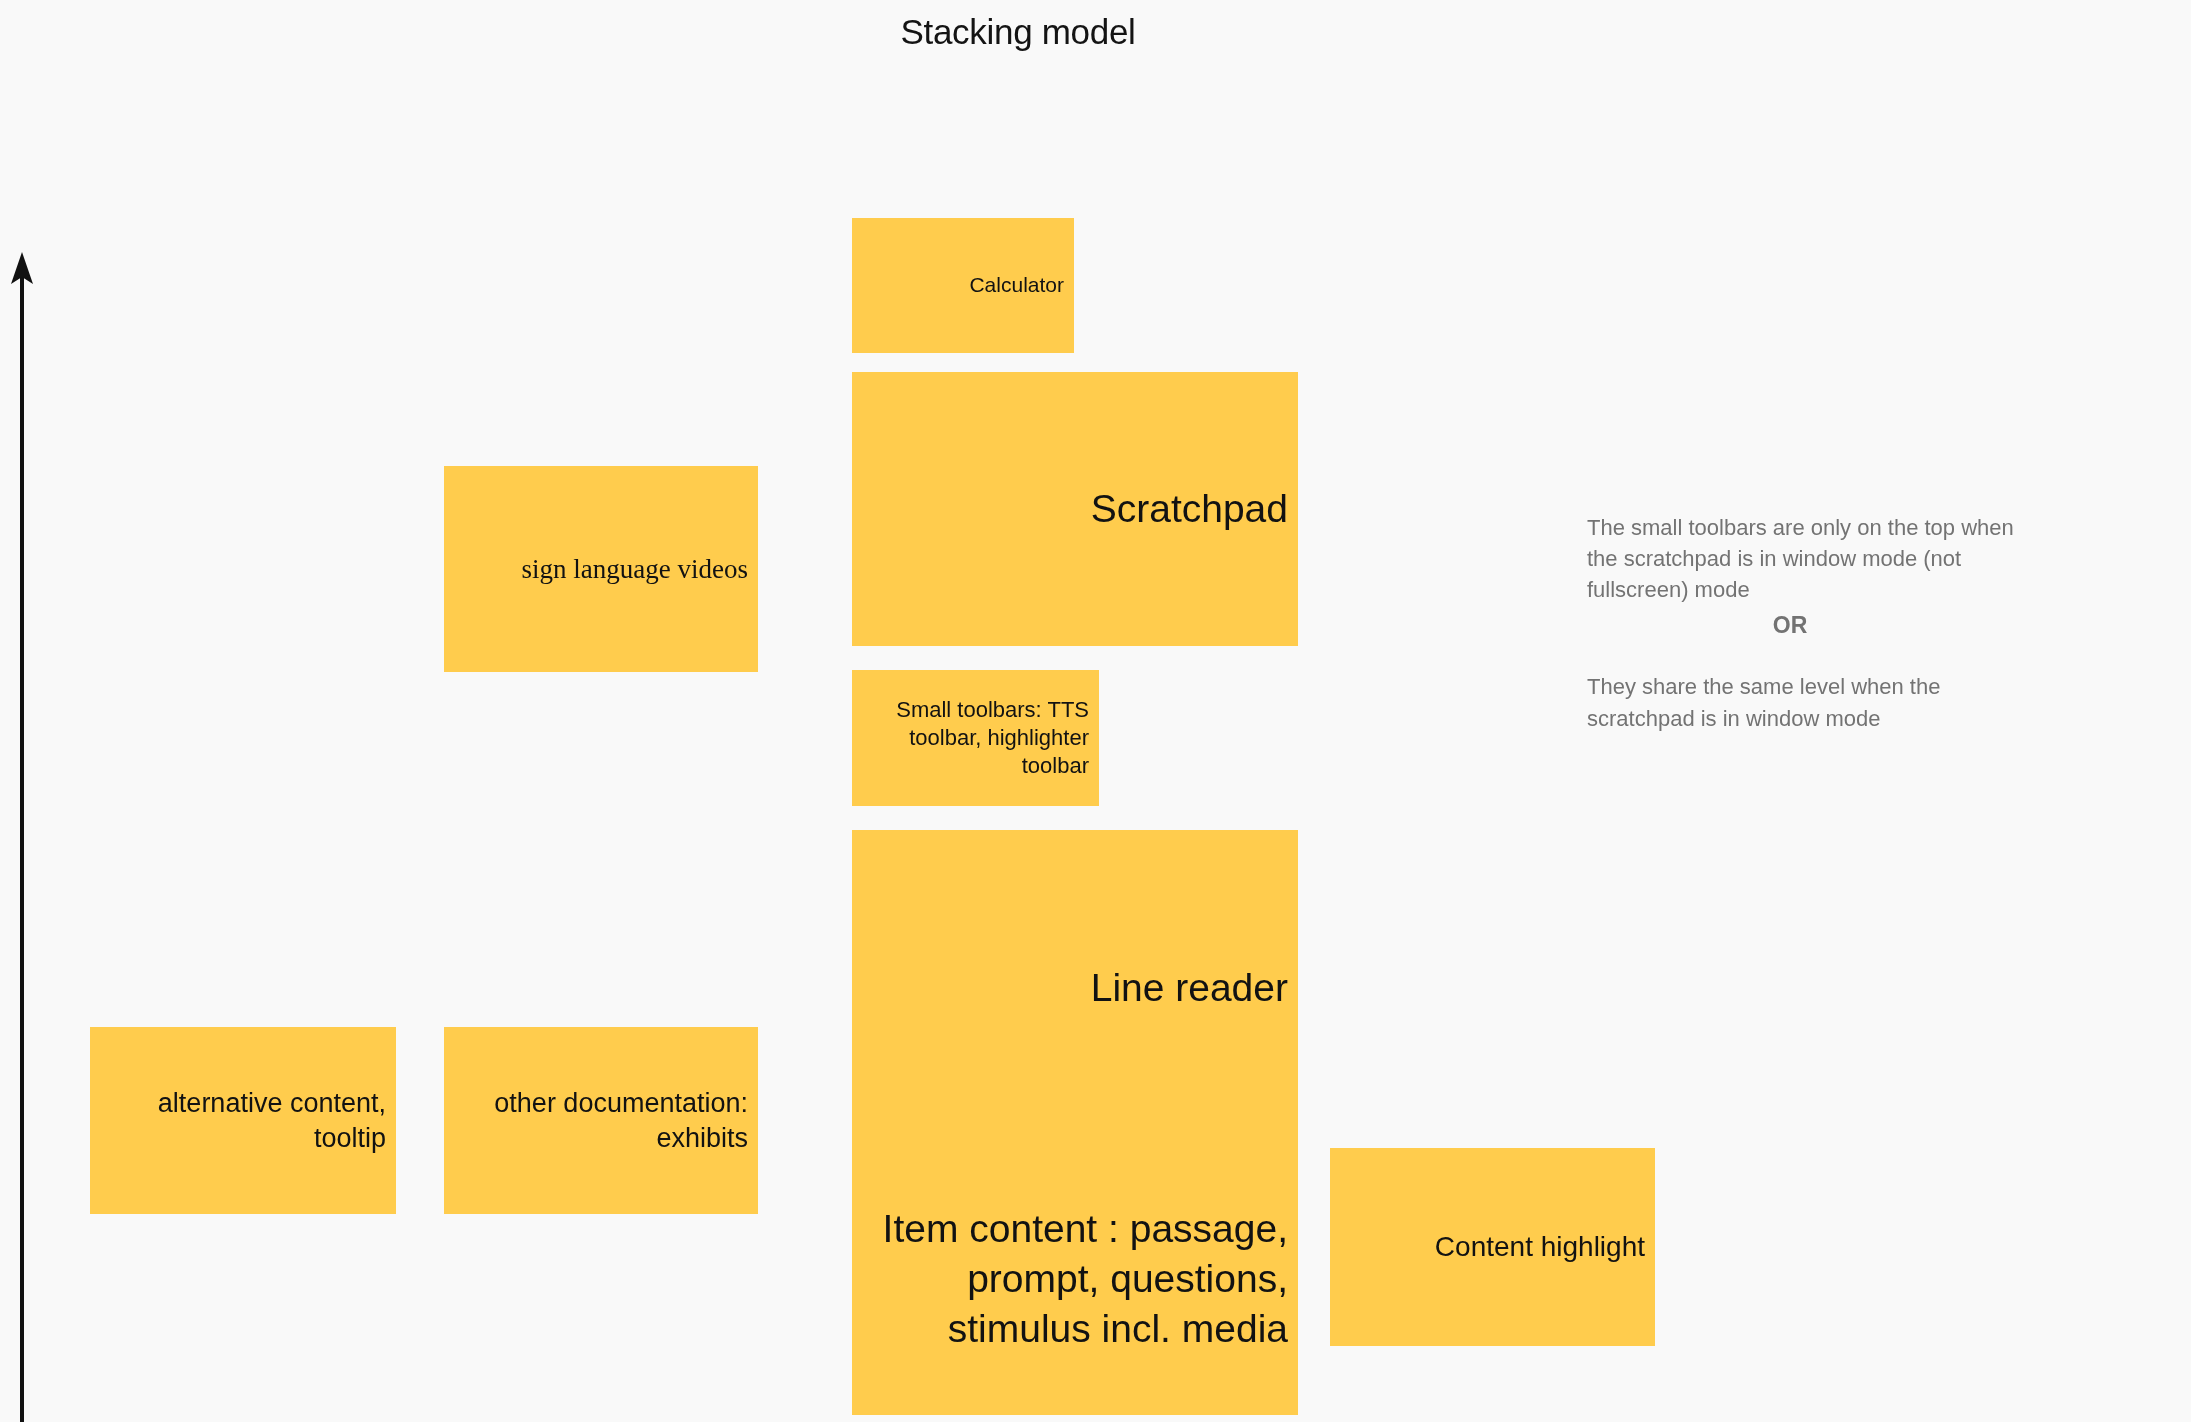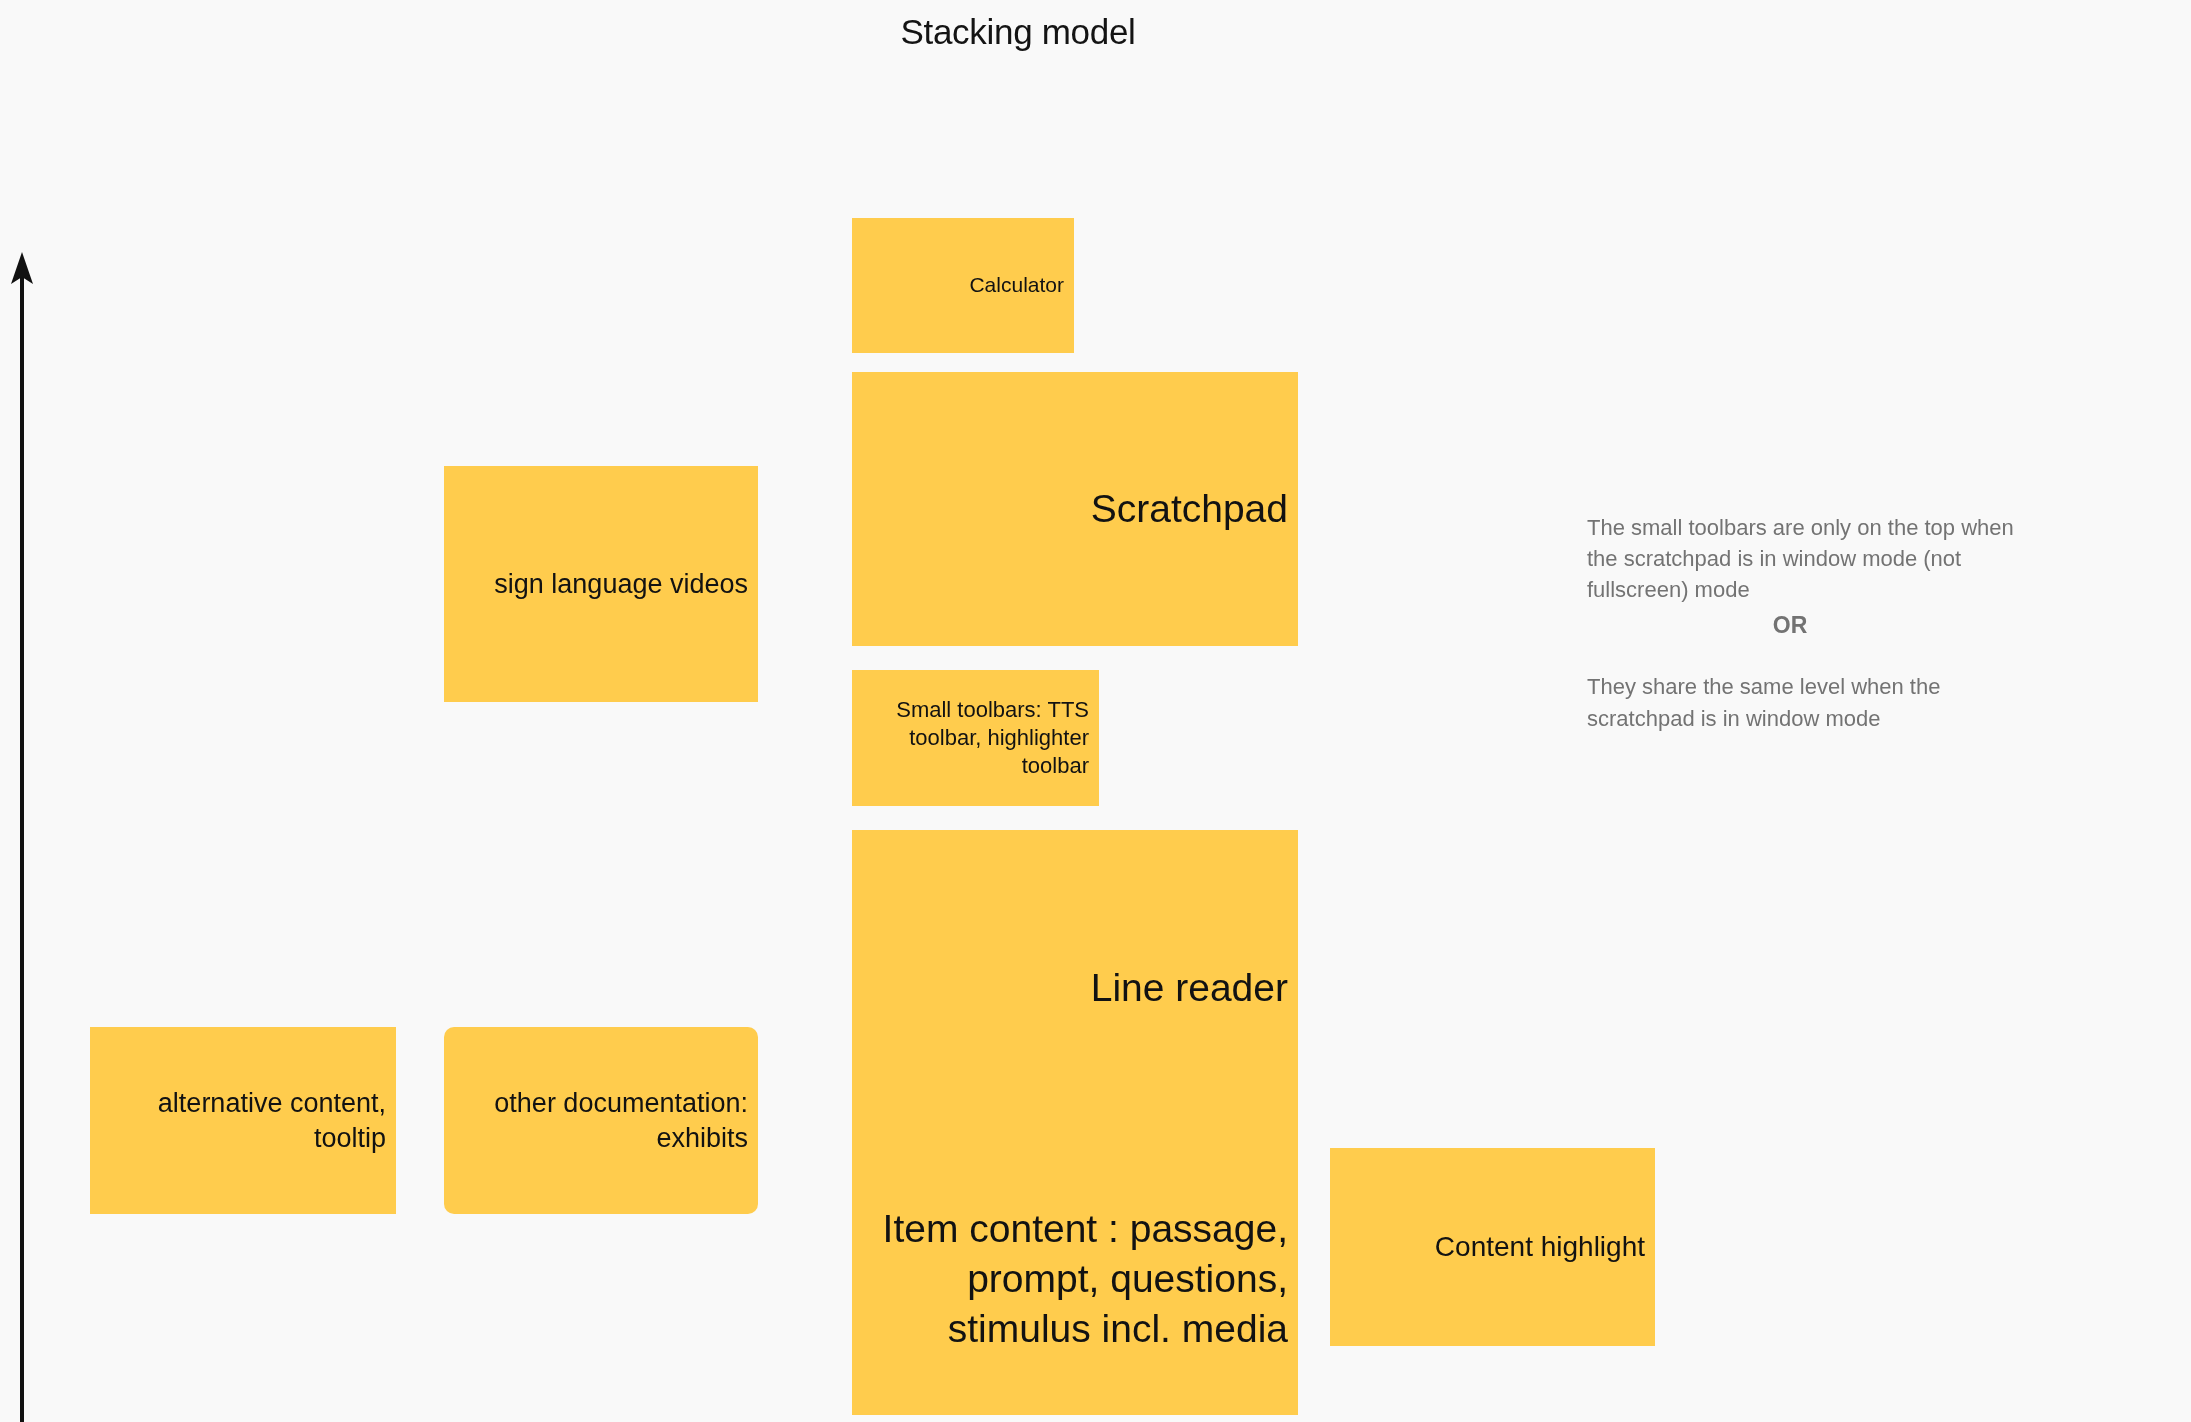--- a/index.html
+++ b/index.html
@@ -55,23 +55,23 @@
     width: 100%;
     padding: 0 10px;
     box-sizing: border-box;
   }
   
   #node-calculator      { left: 852px;  top: 218px;  width: 222px; height: 135px; font-size: 21px; }
   #node-scratchpad      { left: 852px;  top: 372px;  width: 446px; height: 274px; font-size: 39px; }
   #node-small-toolbars  { left: 852px;  top: 670px;  width: 247px; height: 136px; font-size: 22px; }
   #node-line-reader     { left: 852px;  top: 830px;  width: 446px; height: 316px; font-size: 39px; }
   #node-item-content    { left: 852px;  top: 1143px; width: 446px; height: 272px; font-size: 39px; }
-  #node-sign-language   { left: 444px;  top: 466px;  width: 314px; height: 236px; font-size: 27px; }
+  #node-sign-language   { left: 444px;  top: 466px;  width: 314px; height: 206px; font-size: 27px; font-family: Liberation Serif, serif; }
   #node-alt-content     { left: 90px;   top: 1027px; width: 306px; height: 187px; font-size: 27px; }
-  #node-other-doc       { left: 444px;  top: 1027px; width: 314px; height: 187px; font-size: 27px; border-radius: 10px; }
+  #node-other-doc       { left: 444px;  top: 1027px; width: 314px; height: 187px; font-size: 27px; }
   #node-content-highlight { left: 1330px; top: 1148px; width: 325px; height: 198px; font-size: 28px; }
 
   .annotation {
     position: absolute;
     left: 1587px;
     top: 512px;
     width: 430px;
     font-size: 22px;
     color: #737373;
     line-height: 1.42;

